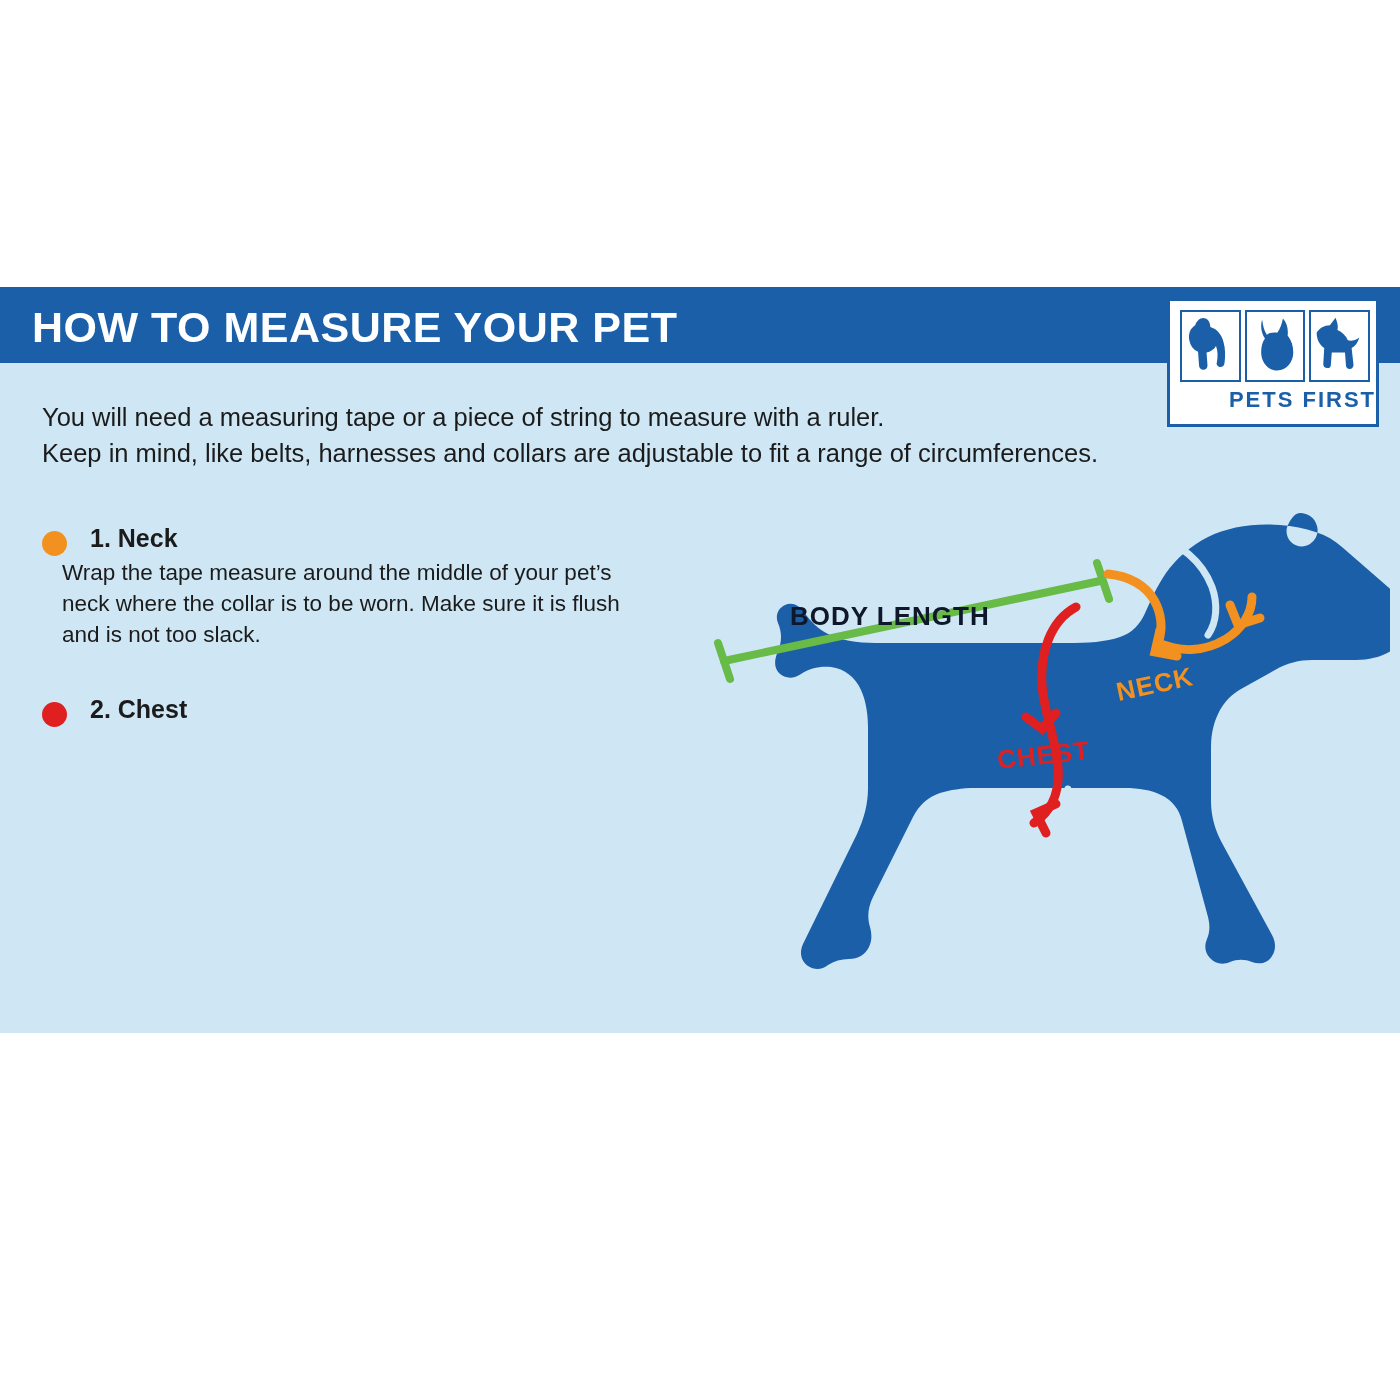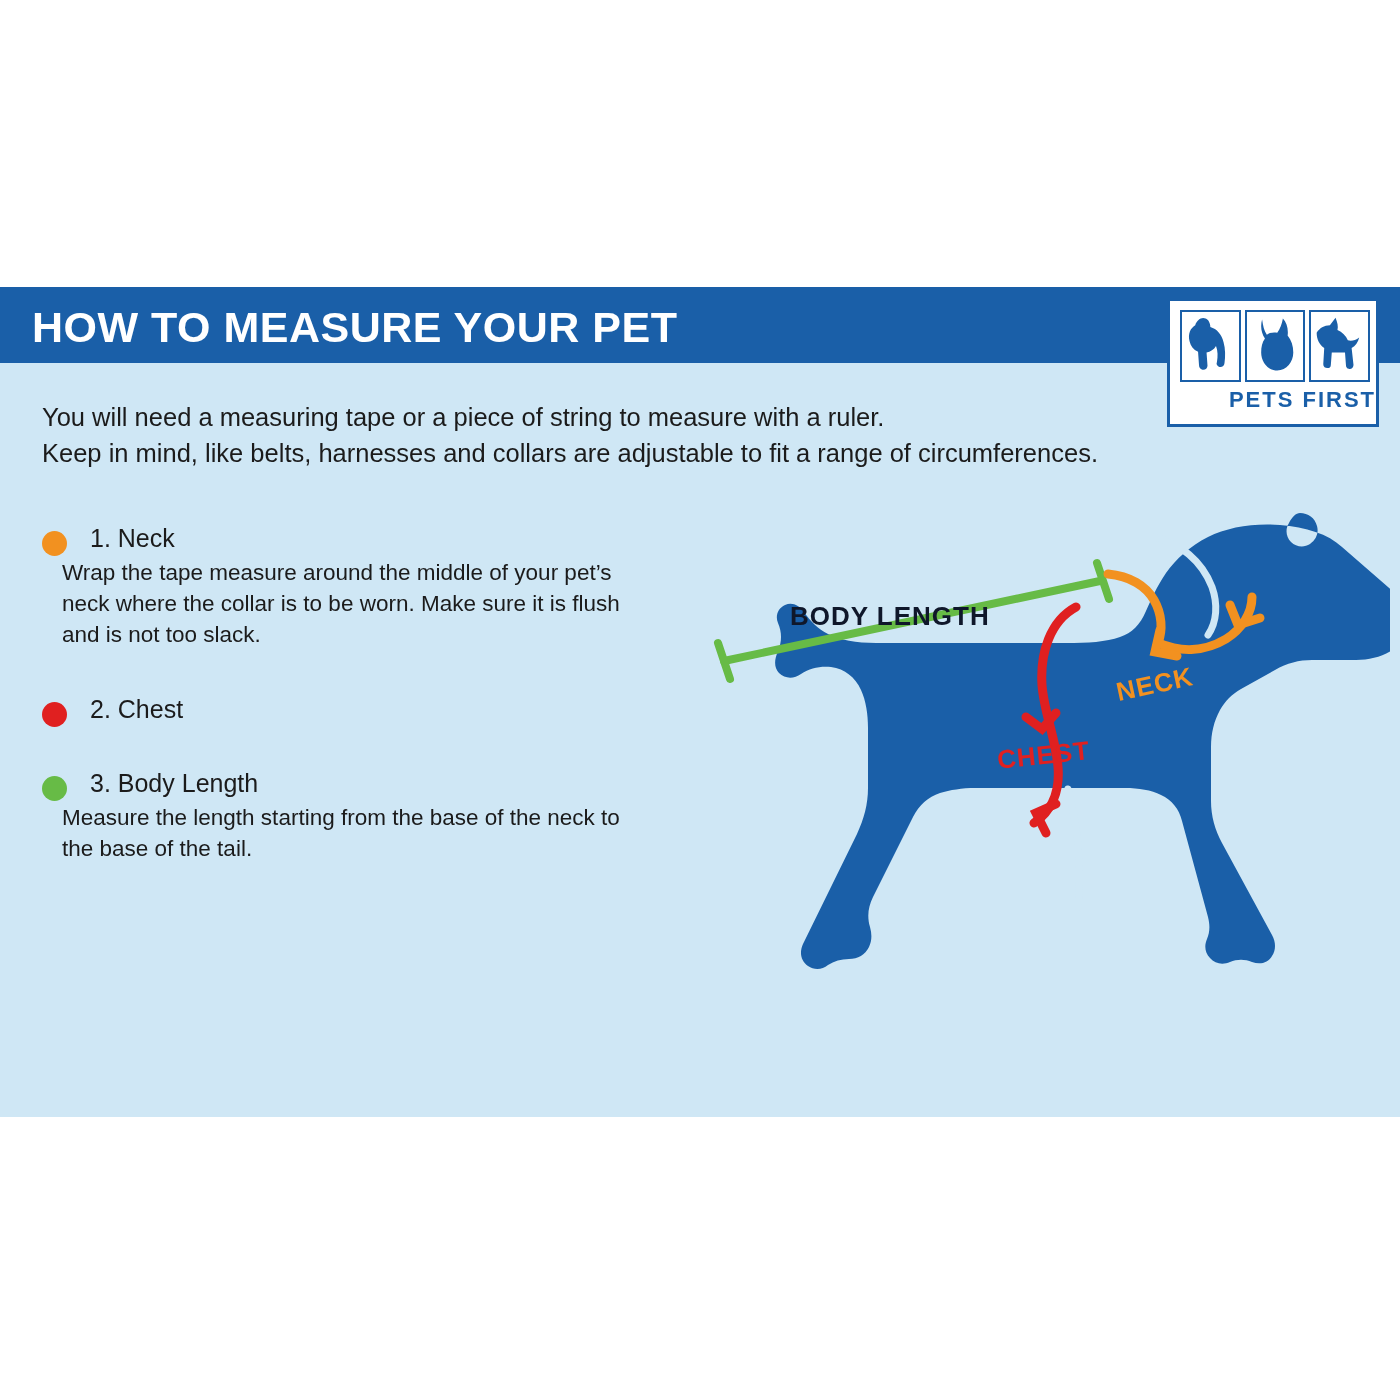--- a/index.html
+++ b/index.html
@@ -12,21 +12,21 @@
     height: 1400px;
     font-family: "Liberation Sans", sans-serif;
     position: relative;
     overflow: hidden;
   }
   .infographic {
     position: absolute;
     left: 0;
     top: 287px;
     width: 1400px;
-    height: 830px;
+    height: 746px;
     background: #cfe7f5;
   }
   
   .header-bar {
     position: absolute;
     left: 0;
     top: 0;
     width: 1400px;
     height: 76px;
     background: #1a5fa8;
@@ -104,21 +104,21 @@
     position: absolute;
     left: 0;
     top: 8px;
     width: 25px;
     height: 25px;
     border-radius: 50%;
   }
   .step-title {
     margin-left: 48px;
     font-size: 25px;
-    font-weight: normal;
+    font-weight: bold;
     color: #1b1b1b;
     line-height: 30px;
   }
   .step-body {
     margin-left: 20px;
     margin-top: 4px;
     font-size: 22.5px;
     line-height: 31px;
     color: #1b1b1b;
   }
@@ -198,25 +198,20 @@
       <div class="step-dot" style="background:#f29120"></div>
       <div class="step-title">1. Neck</div>
       <div class="step-body">Wrap the tape measure around the middle of your pet’s neck where the collar is to be worn. Make sure it is flush and is not too slack.</div>
     </div>
 
     <div class="step">
       <div class="step-dot" style="background:#e02020"></div>
       <div class="step-title">2. Chest</div>
     </div>
 
-    <div class="step">
-      <div class="step-dot" style="background:#67bb46"></div>
-      <div class="step-title">3. Body Length</div>
-      <div class="step-body">Measure the length starting from the base of the neck to the base of the tail.</div>
-    </div>
 
   </div>
 
   <div class="diagram">
     <svg width="790" height="620" viewBox="0 0 790 620">
 
       <g>
         <path fill="#1a5fa8" d="
           M742 70
           c-14-13-36-20-62-22

